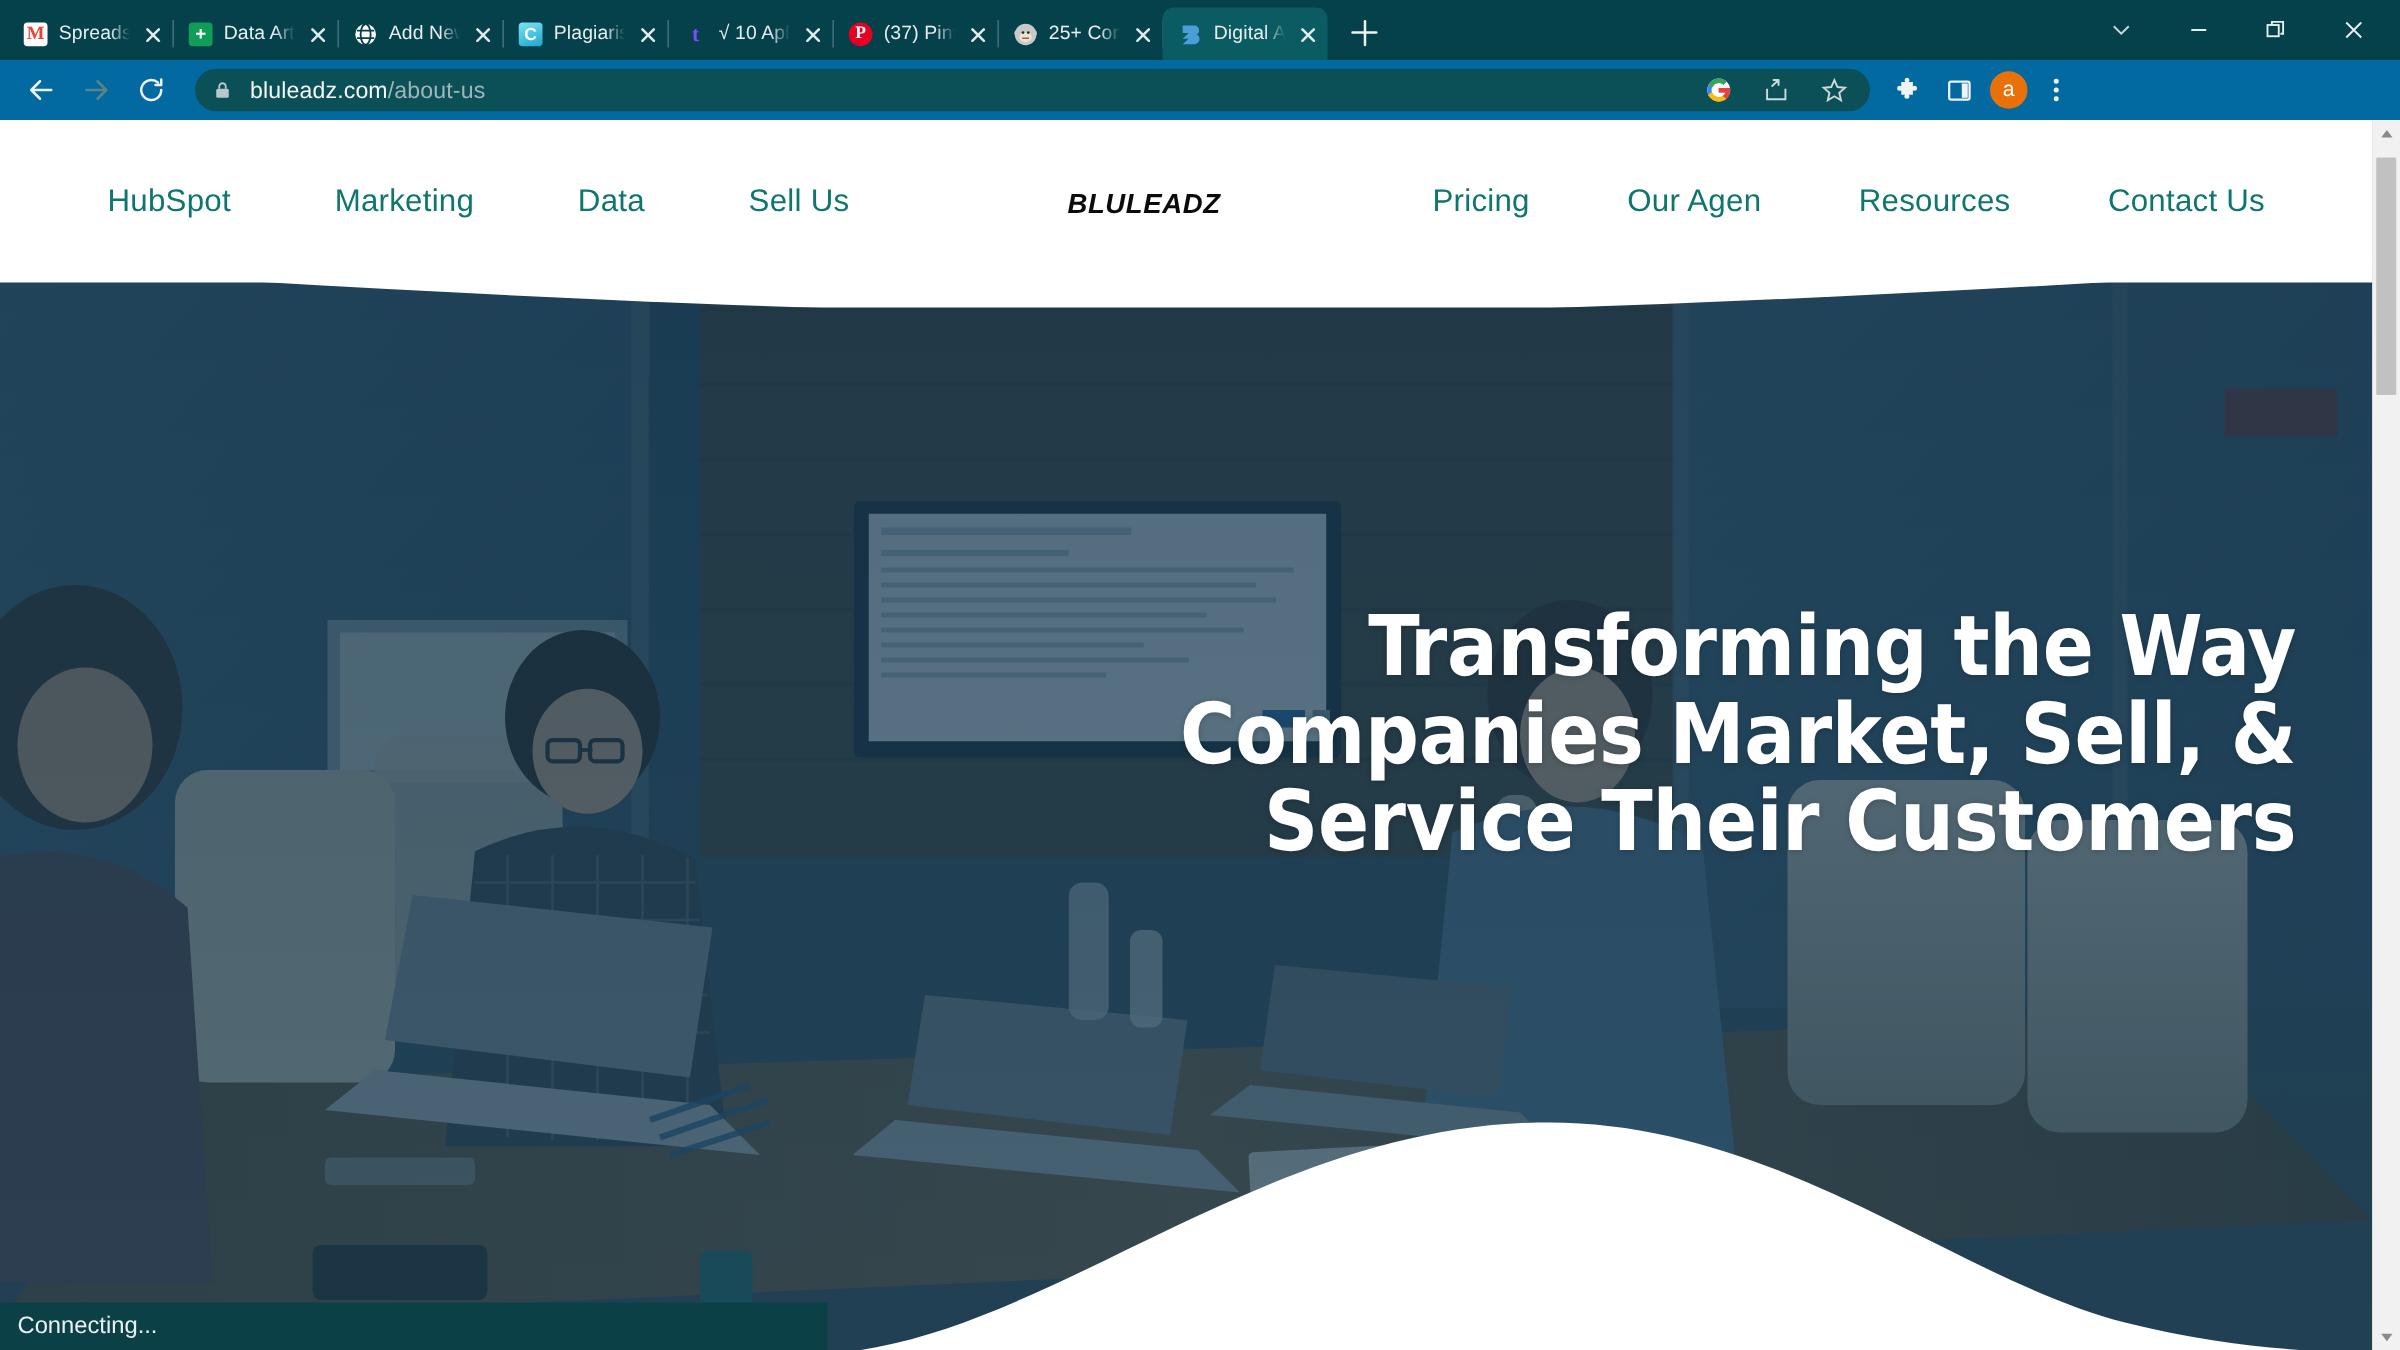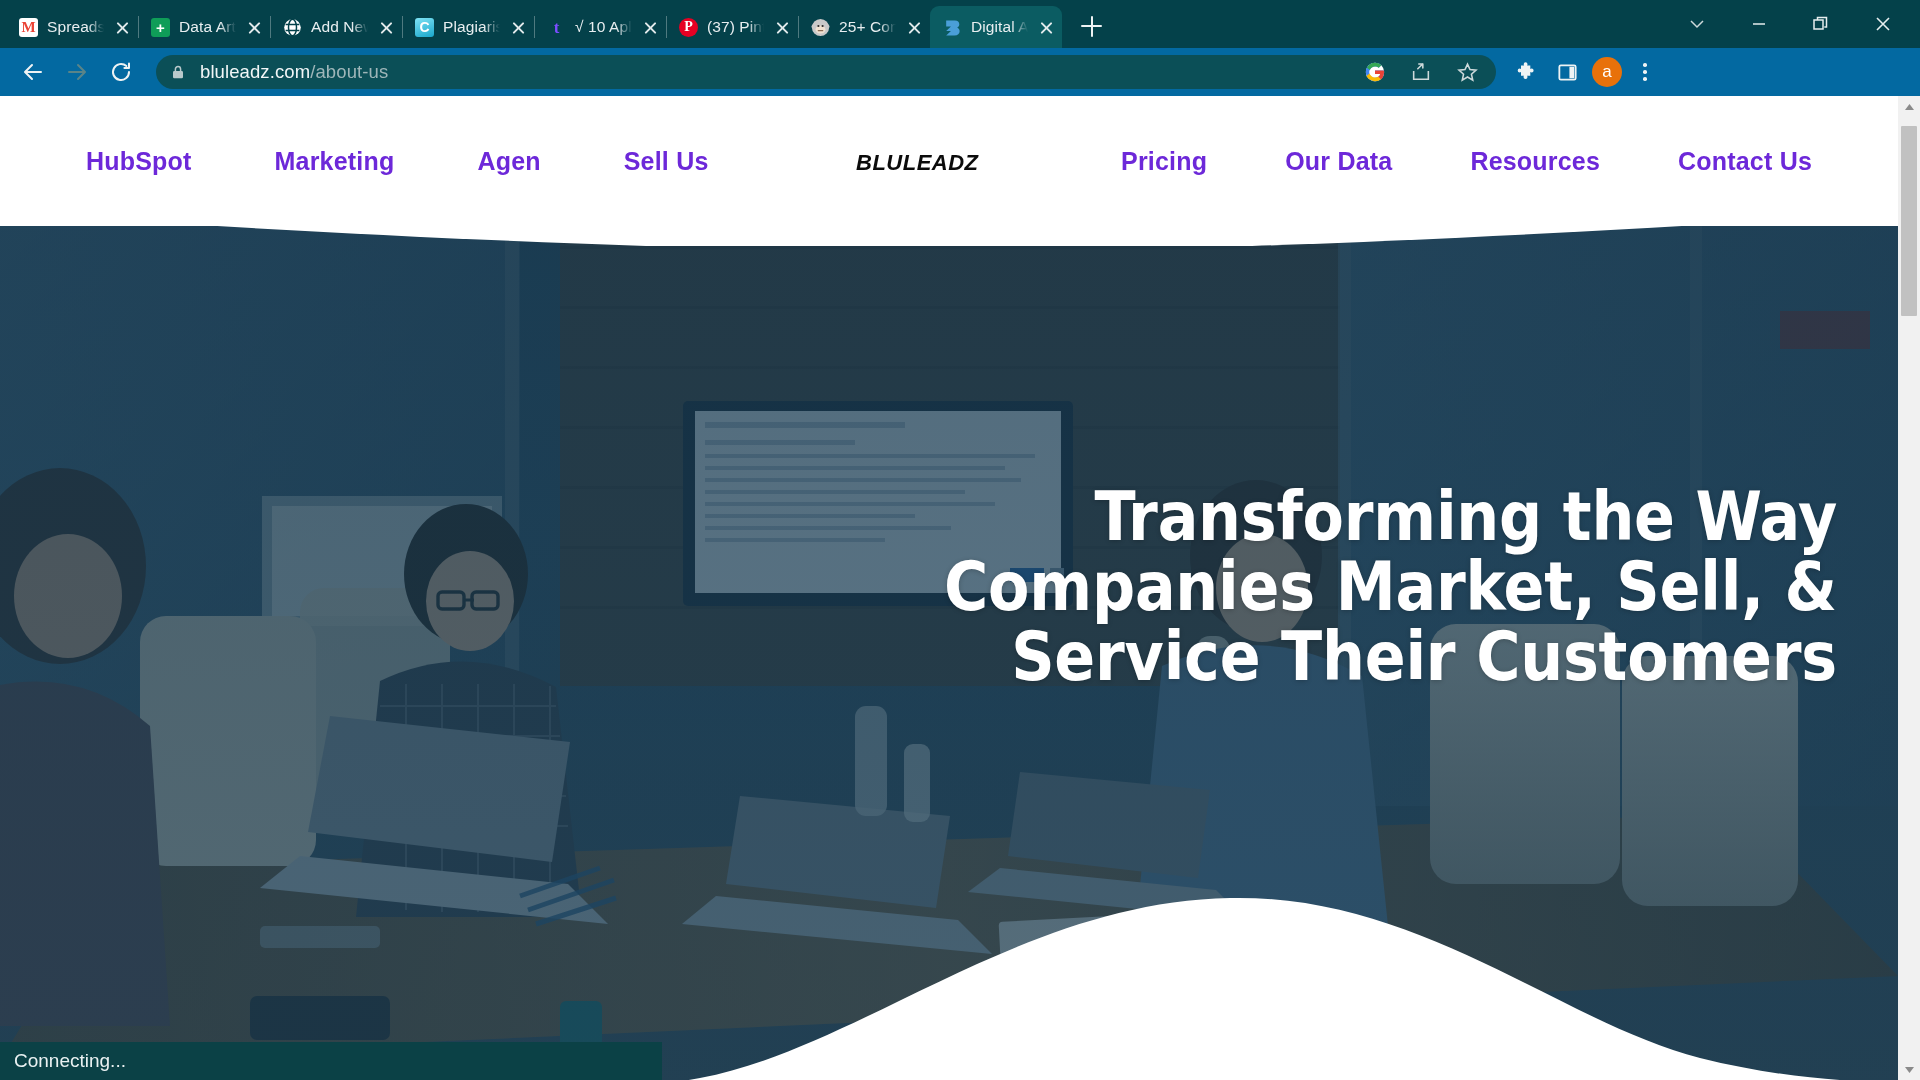--- a/index.html
+++ b/index.html
@@ -101,21 +101,21 @@
     position:absolute; left:0; top:0; width:1898px; height:130px;
     background:#fff; z-index:6;
     display:flex; align-items:center;
   }
   .navwrap{
     width:1898px; display:flex; align-items:center; padding:0 86px;
     height:120px;
   }
   .navgroup{ display:flex; align-items:center; }
   .navlink{
-    color:#6d28d9; font-size:25px; font-weight:700; white-space:nowrap;
+    color:#0f766e; font-size:25px; font-weight:400; white-space:nowrap;
     letter-spacing:.2px;
   }
   .navgroup.left .navlink{ margin-right:83px; }
   .navgroup.right .navlink{ margin-left:78px; }
   .logo{
     width:105px; flex:0 0 105px; display:flex; 
     align-items:center; justify-content:center; margin:0 auto;
   }
   .logoname{
     font-size:22px; font-weight:700; font-style:italic; color:#0b0b0b;
@@ -487,40 +487,40 @@
       <svg class="herowave" viewBox="0 0 1898 220" preserveAspectRatio="none">
         <path d="M0 220 L0 214 C240 198 520 250 700 216 C860 186 1020 40 1230 36 C1420 32 1560 160 1700 196 C1780 216 1850 220 1898 220 Z" fill="#ffffff"></path>
       </svg>
     </div>
 
     <div class="siteheader">
       <div class="navwrap">
         <div class="navgroup left">
           <a class="navlink">HubSpot</a>
           <a class="navlink">Marketing</a>
-          <a class="navlink">Agen</a>
+          <a class="navlink">Data</a>
           <a class="navlink">Sell Us</a>
         </div>
 
         <div class="logo">
           <svg width="92" height="78" viewBox="0 0 92 78">
             <defs>
               <linearGradient id="bg1" x1="0" y1="0" x2="0" y2="1">
                 <stop offset="0" stop-color="#63aadc"></stop>
                   <stop offset="1" stop-color="#1668a6"></stop>
               </linearGradient>
             </defs>
             <path d="M16 2h37c13.5 0 21 7.4 21 17.6 0 7.2-3.6 12.4-9.8 15.2 7 2.6 11.4 8.2 11.4 16.2 0 11.6-8.8 19.6-23.4 19.6H16l22-20.4H16l22-20.6H16z" fill="url(#bg1)"></path>
           </svg>
           <span class="logoname">BLULEADZ</span>
         </div>
 
         <div class="navgroup right">
           <a class="navlink">Pricing</a>
-          <a class="navlink">Our Data</a>
+          <a class="navlink">Our Agen</a>
           <a class="navlink">Resources</a>
           <a class="navlink">Contact Us</a>
         </div>
       </div>
     </div>
 
     <svg class="headercurve" viewBox="0 0 1898 40" preserveAspectRatio="none">
       <path d="M0 0 H1898 V6 C1560 30 1180 46 949 46 C718 46 338 30 0 6 Z" fill="#ffffff"></path>
     </svg>
   </div>

